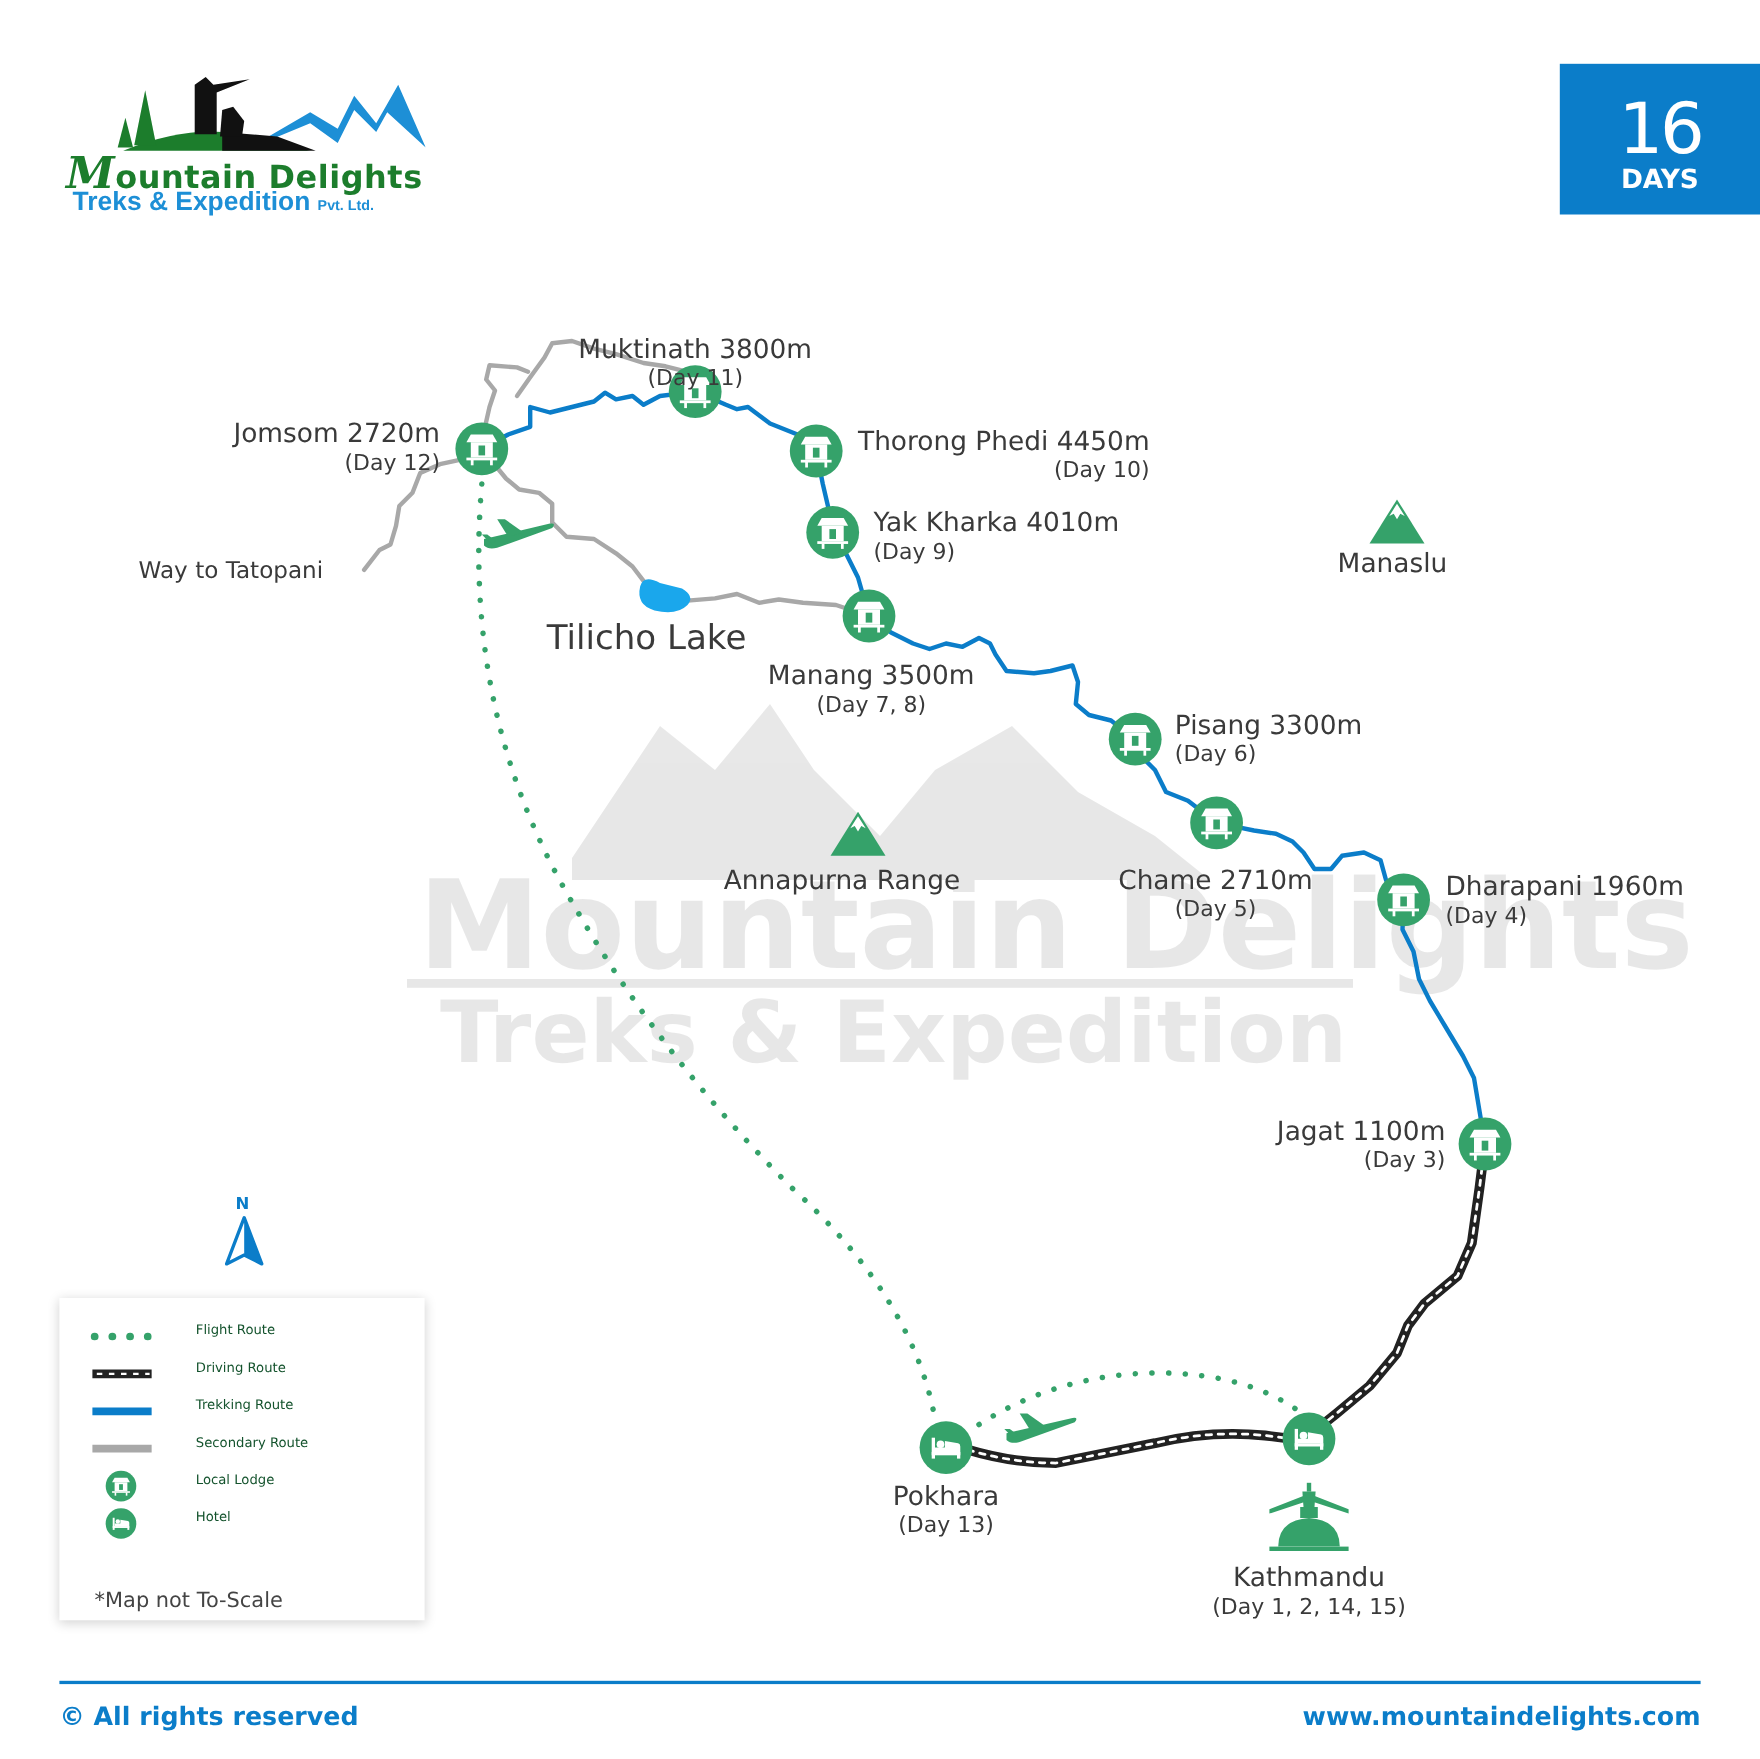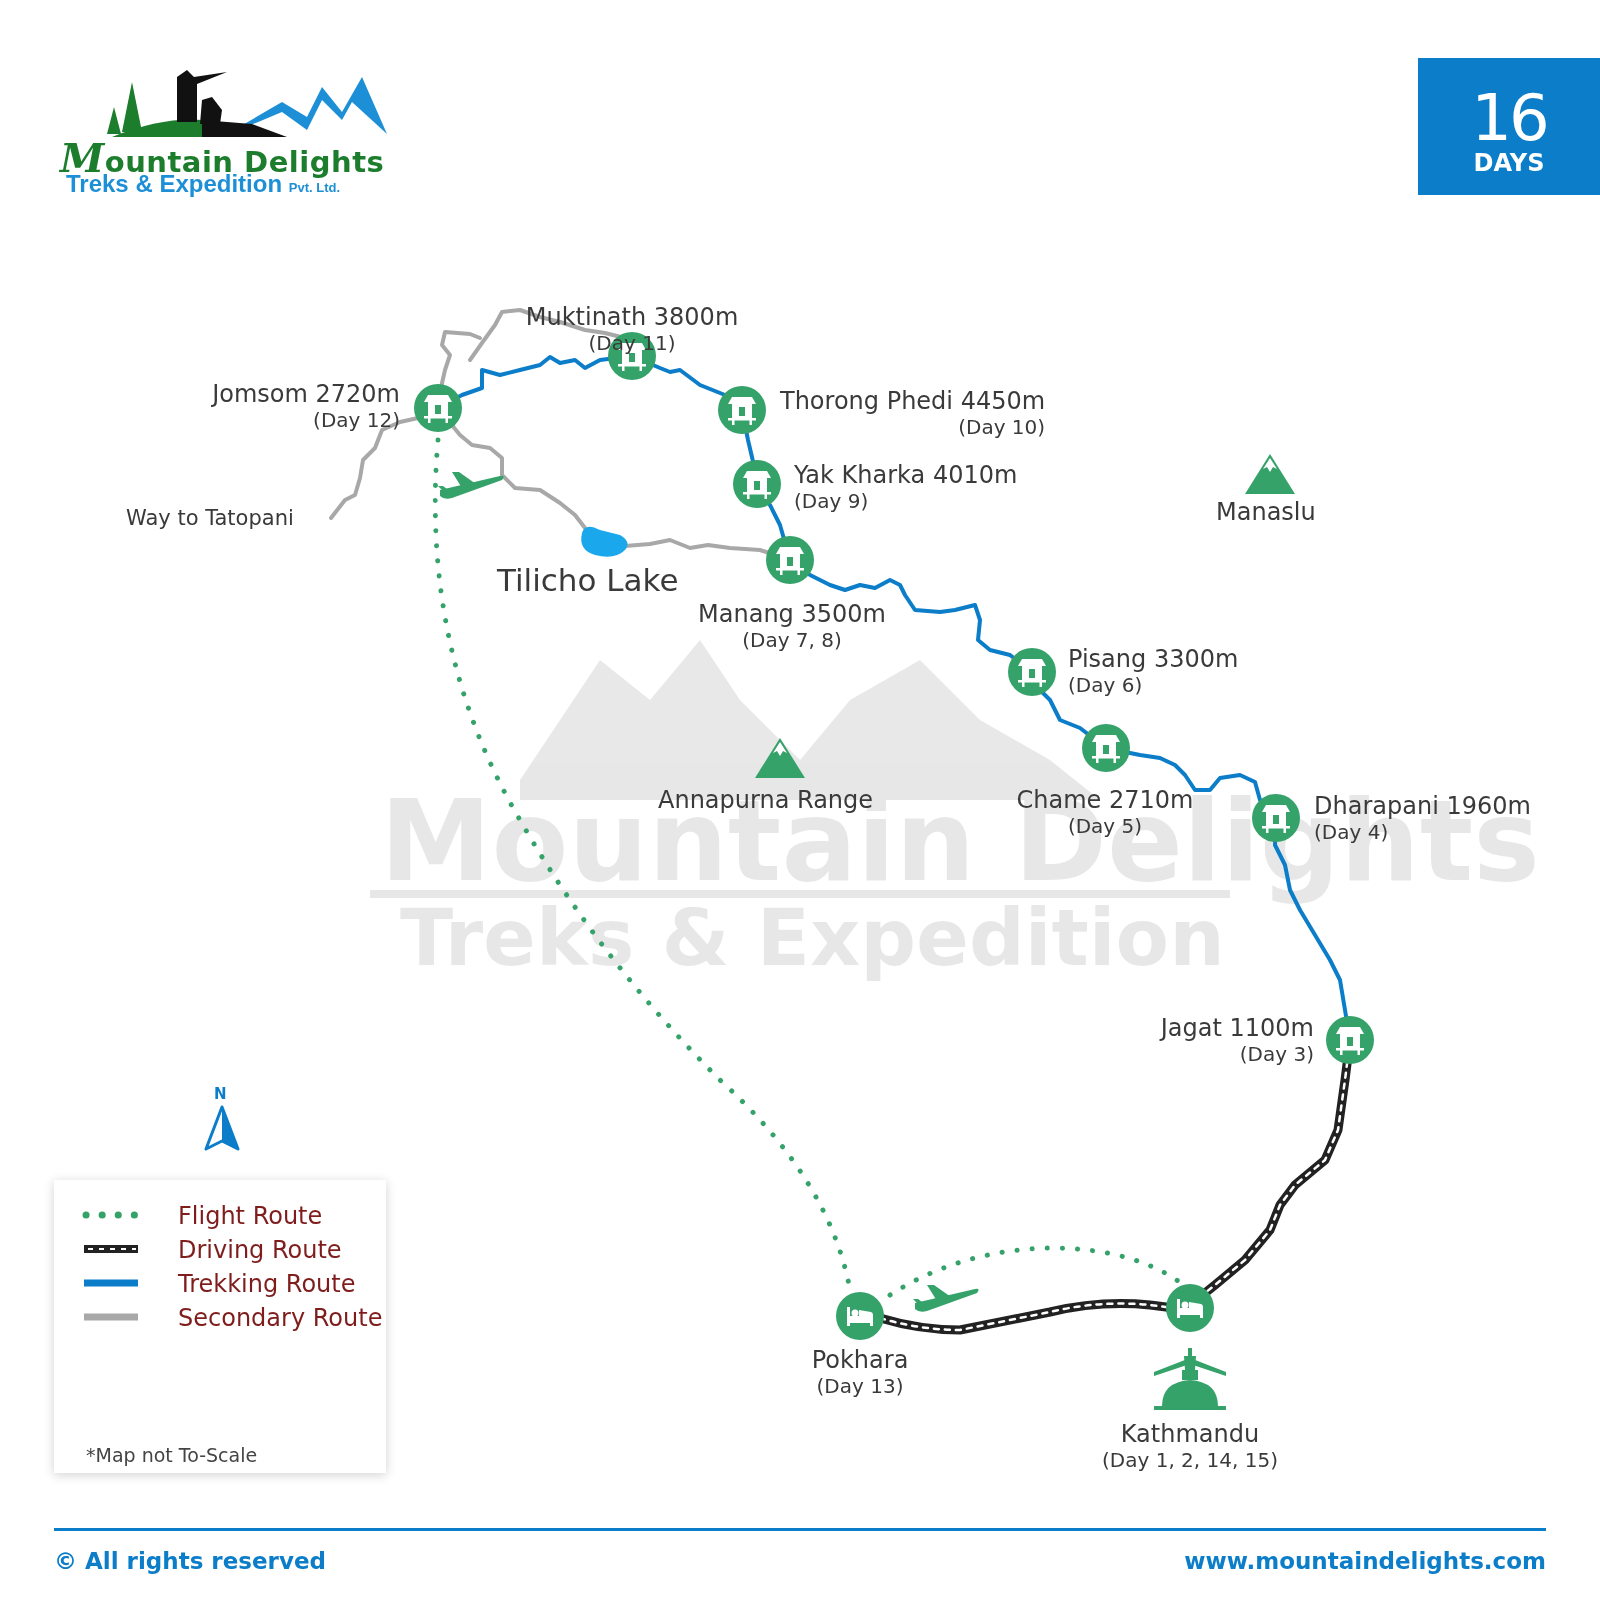--- a/index.html
+++ b/index.html
@@ -27,21 +27,21 @@
   .lbl { position:absolute; font-family:"DejaVu Sans", sans-serif; color:#3a3a3a; white-space:nowrap; }
   .lbl .name { font-size:24px; line-height:28px; }
   .lbl .day { font-size:20px; line-height:24px; }
   .lbl.r { text-align:right; }
   .lbl.c { text-align:center; }
 
   
   .legend { left:54px; top:1180px; width:332px; height:293px; background:#fff; box-shadow:0 2px 10px rgba(0,0,0,0.18); }
   .leg-row { position:absolute; left:0; width:332px; height:34px; }
   .leg-sym { position:absolute; left:28px; top:8px; width:56px; height:18px; }
-  .leg-txt { position:absolute; left:124px; top:4px; font-size:24px; color:#7f1d1d; white-space:nowrap; font-family:"DejaVu Sans", sans-serif; }
+  .leg-txt { position:absolute; left:124px; top:4px; font-size:12px; color:#14532d; white-space:nowrap; font-family:"DejaVu Sans", sans-serif; }
   .leg-note { position:absolute; left:32px; top:264px; font-size:19px; color:#444; font-family:"DejaVu Sans", sans-serif; white-space:nowrap; }
 
   .north { left:200px; top:1085px; width:44px; height:70px; }
   .north-n { position:absolute; left:14px; top:0; font-size:15px; font-weight:bold; color:#0b7dc9; font-family:"DejaVu Sans", sans-serif; }
 
   
   .footer-rule { left:54px; top:1528px; width:1492px; height:3px; background:#0b7dc9; }
   .footer-left { left:54px; top:1548px; font-size:23px; font-weight:bold; color:#0b7dc9; font-family:"DejaVu Sans", sans-serif; white-space:nowrap; }
   .footer-right { right:54px; top:1548px; font-size:23px; font-weight:bold; color:#0b7dc9; font-family:"DejaVu Sans", sans-serif; white-space:nowrap; }
 </style>
@@ -248,18 +248,34 @@
         <line x1="2" y1="9" x2="56" y2="9" stroke="#0b7dc9" stroke-width="7"></line>
       </svg>
     <div class="leg-txt">Trekking Route</div>
   </div>
   <div class="leg-row" style="top:120px">
     <svg class="leg-sym">
         <line x1="2" y1="9" x2="56" y2="9" stroke="#a8a8a8" stroke-width="7"></line>
       </svg>
     <div class="leg-txt">Secondary Route</div>
   </div>
+  <div class="leg-row" style="top:154px">
+    <svg class="leg-sym" style="top:2px;height:30px">
+        <g transform="translate(28,15) scale(0.58)">
+          <use href="#lodge-glyph"></use>
+        </g>
+      </svg>
+    <div class="leg-txt">Local Lodge</div>
+  </div>
+  <div class="leg-row" style="top:188px">
+    <svg class="leg-sym" style="top:2px;height:30px">
+        <g transform="translate(28,15) scale(0.58)">
+          <use href="#hotel-glyph"></use>
+        </g>
+      </svg>
+    <div class="leg-txt">Hotel</div>
+  </div>
   <div class="leg-note">*Map not To-Scale</div>
 </div>
 
 <div class="abs footer-rule"></div>
 <div class="abs footer-left">© All rights reserved</div>
 <div class="abs footer-right">www.mountaindelights.com</div>
 
 </body></html>

